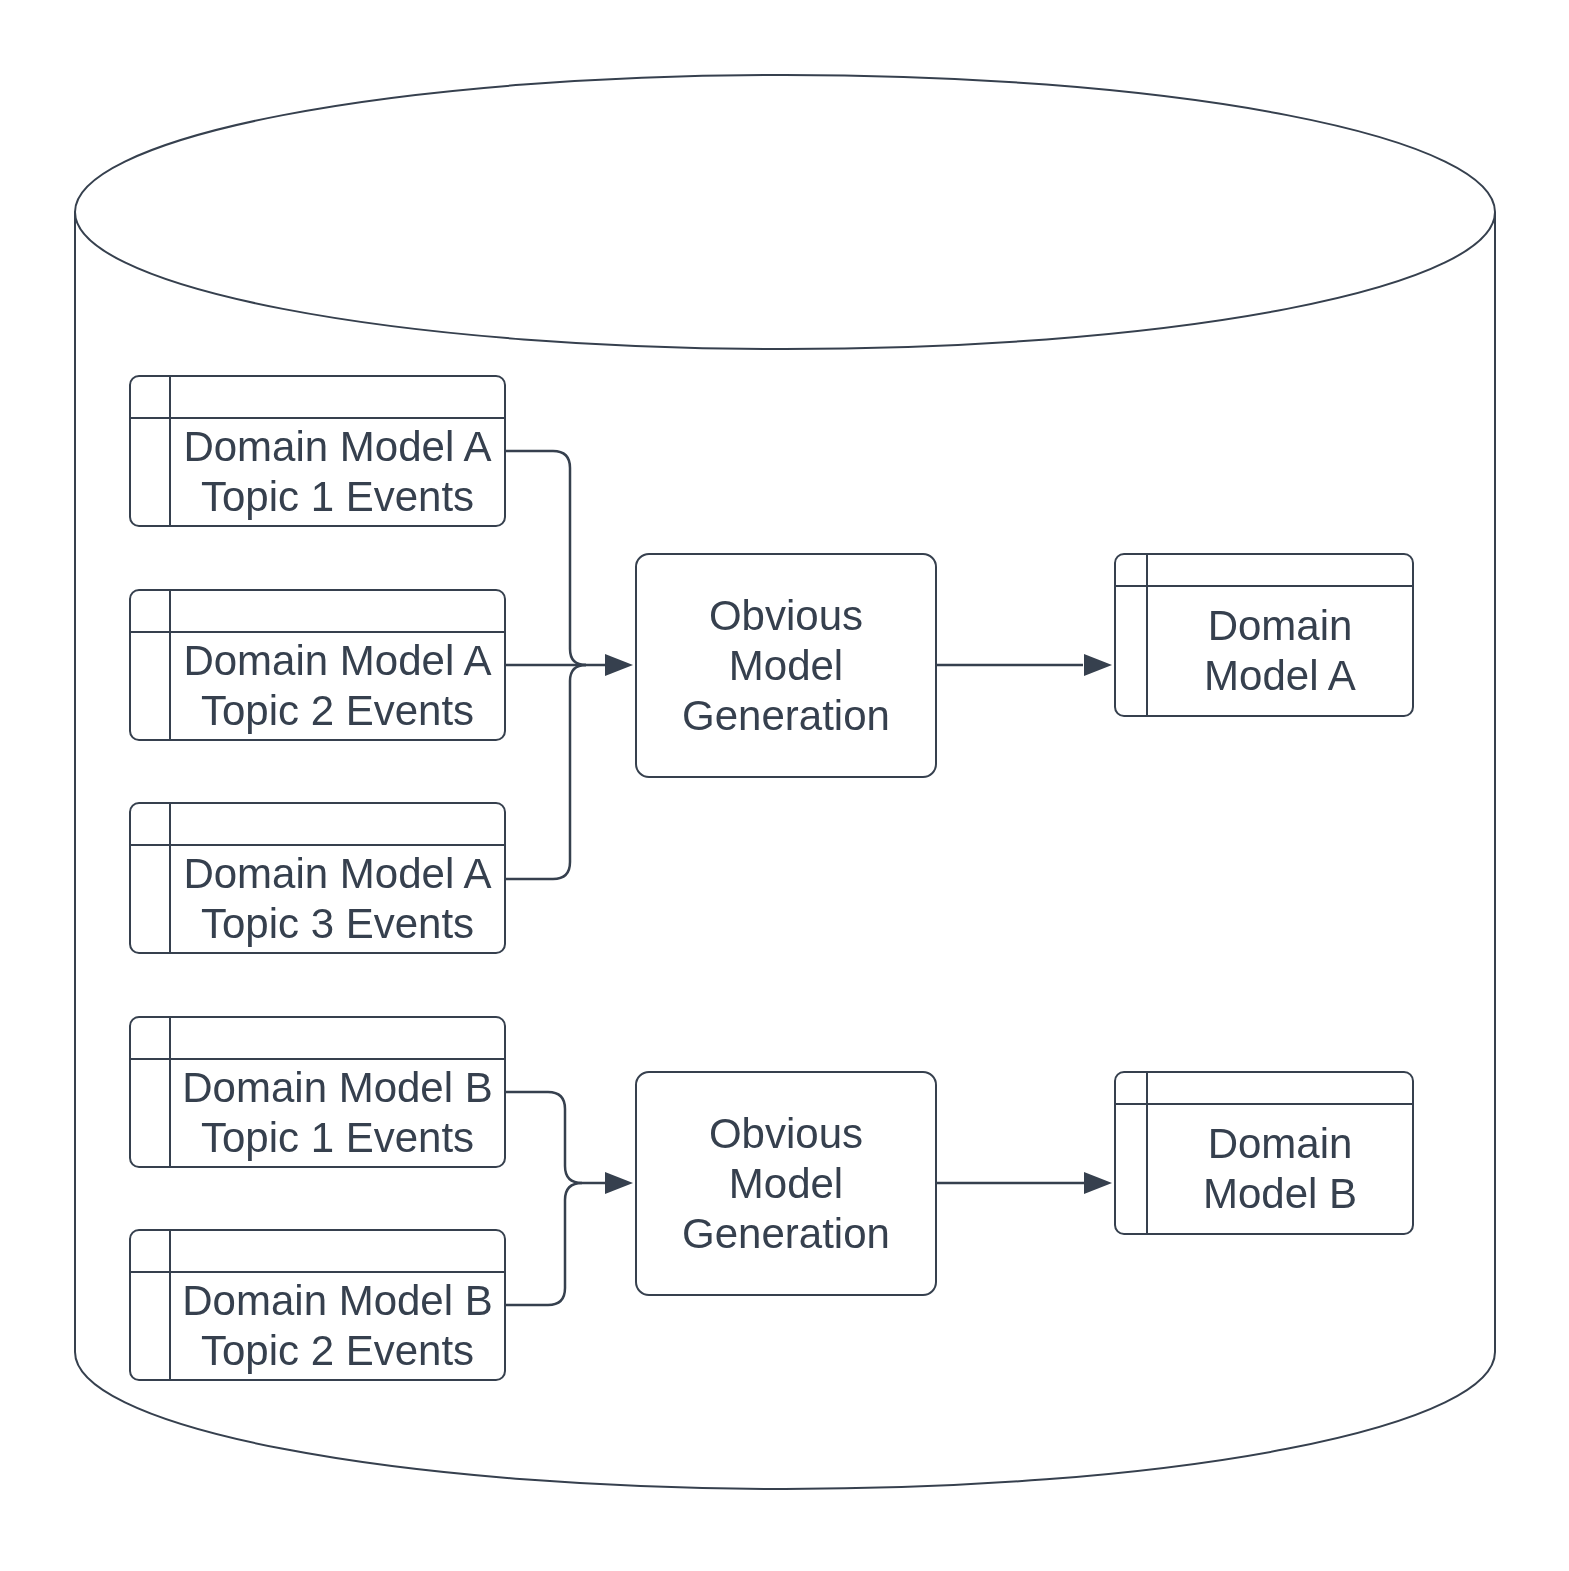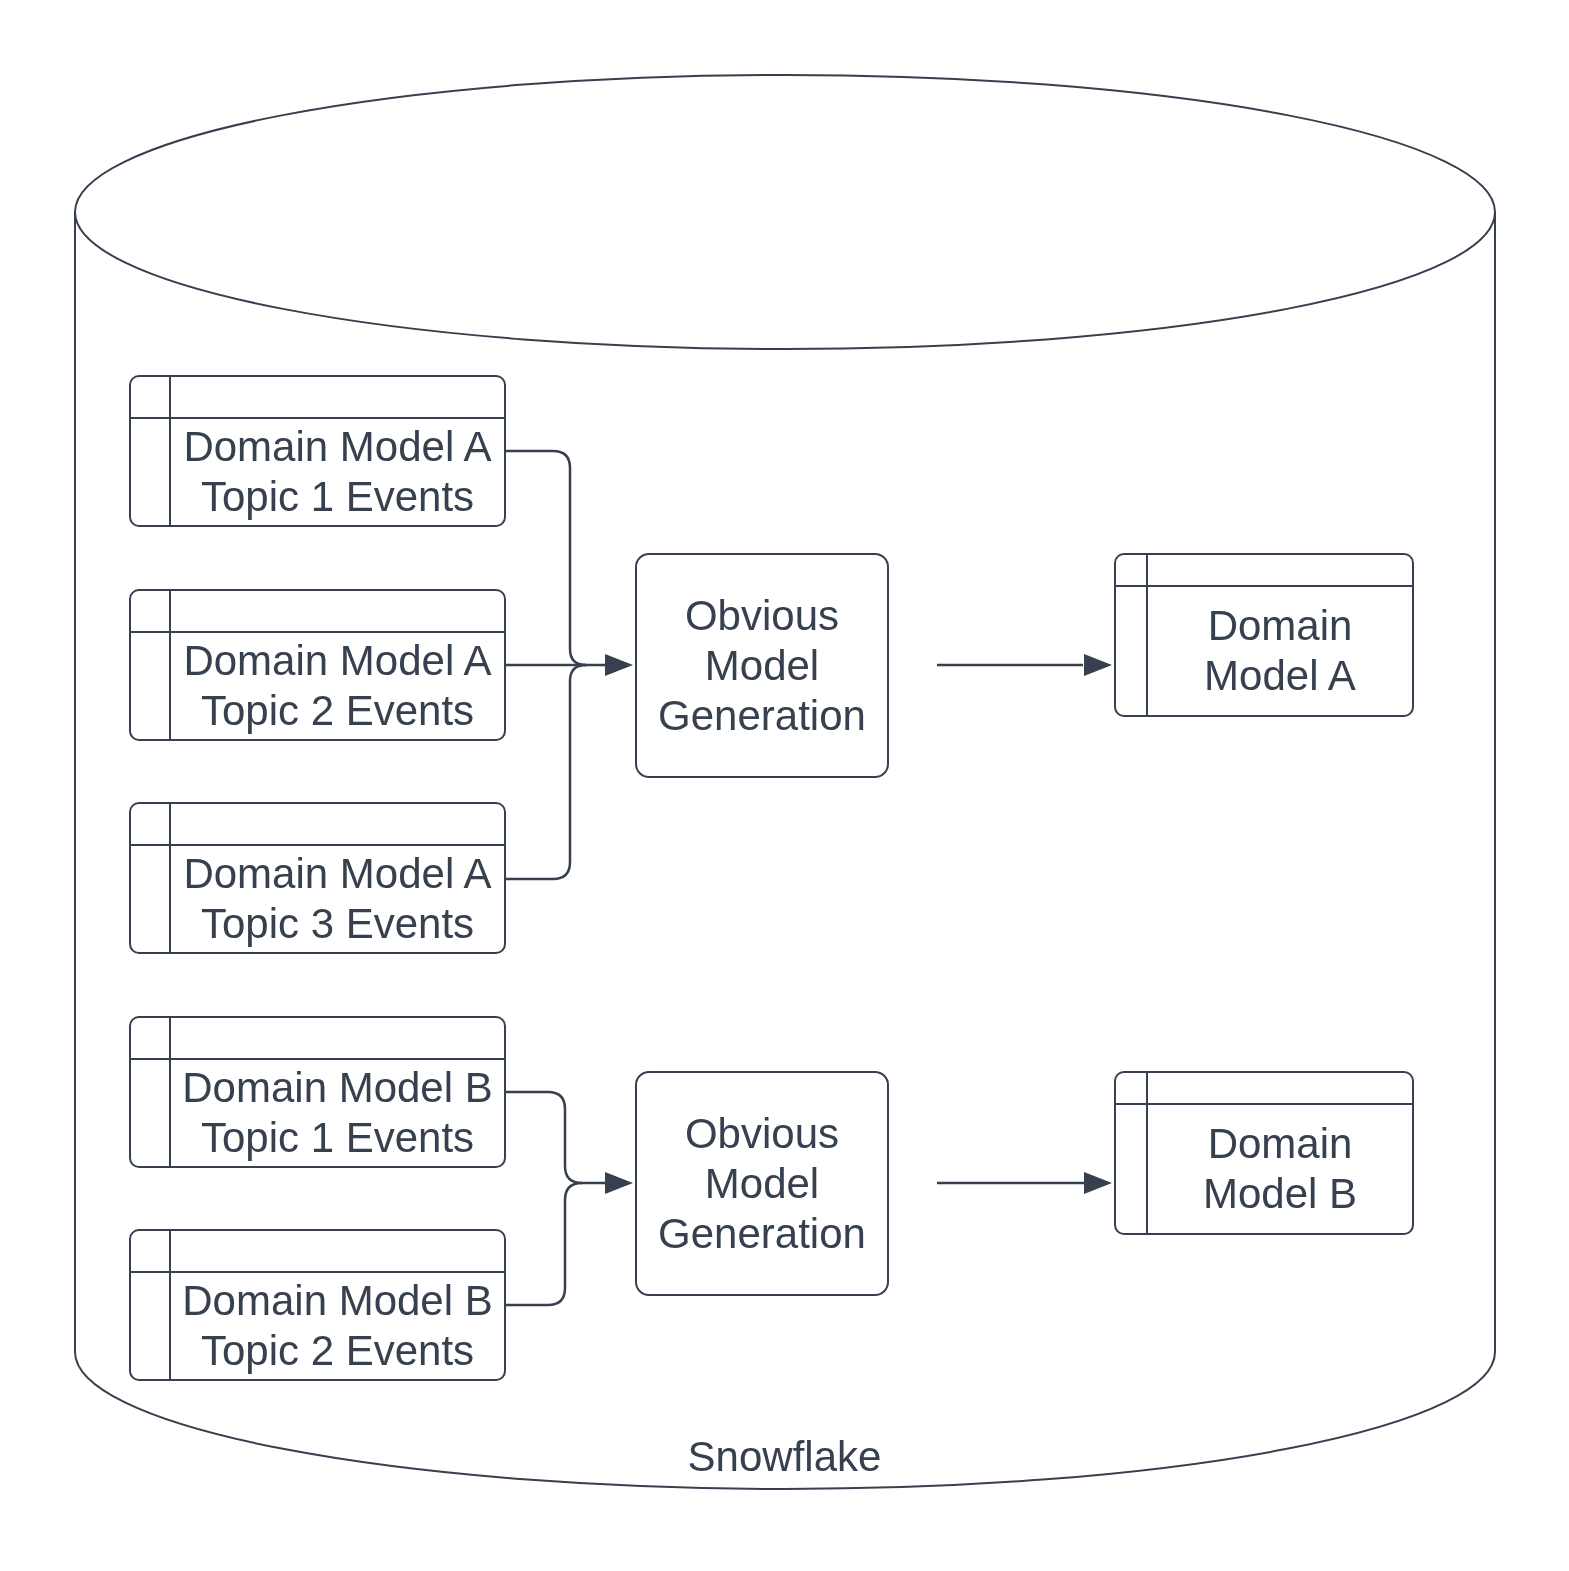--- a/index.html
+++ b/index.html
@@ -52,21 +52,21 @@
   .left-t .h-strip { height: 40px; }
   .left-t .t-label { left: 40px; top: 42px; }
   .right-t { width: 300px; height: 164px; left: 1114px; }
   .right-t .v-strip { width: 30px; }
   .right-t .h-strip { height: 30px; }
   .right-t .t-label { left: 32px; top: 32px; }
   
   .p-box {
     position: absolute;
     box-sizing: border-box;
-    width: 254px; height: 225px;
+    width: 302px; height: 225px;
     left: 635px;
     background: var(--bg);
     border: 2px solid var(--stroke);
     border-radius: 14px;
     display: flex;
     align-items: center;
     justify-content: center;
   }
   
   .label {
@@ -183,17 +183,14 @@
 
   <div class="t-box right-t" style="top:1071px">
     <div class="v-strip"></div>
     <div class="h-strip"></div>
     <div class="t-label">
         <span class="label">Domain
 Model B</span>
       </div>
   </div>
 
-  <div class="cyl-label">
-    <span class="label">Snowflake</span>
-  </div>
 
 </div>
 
 </body></html>

